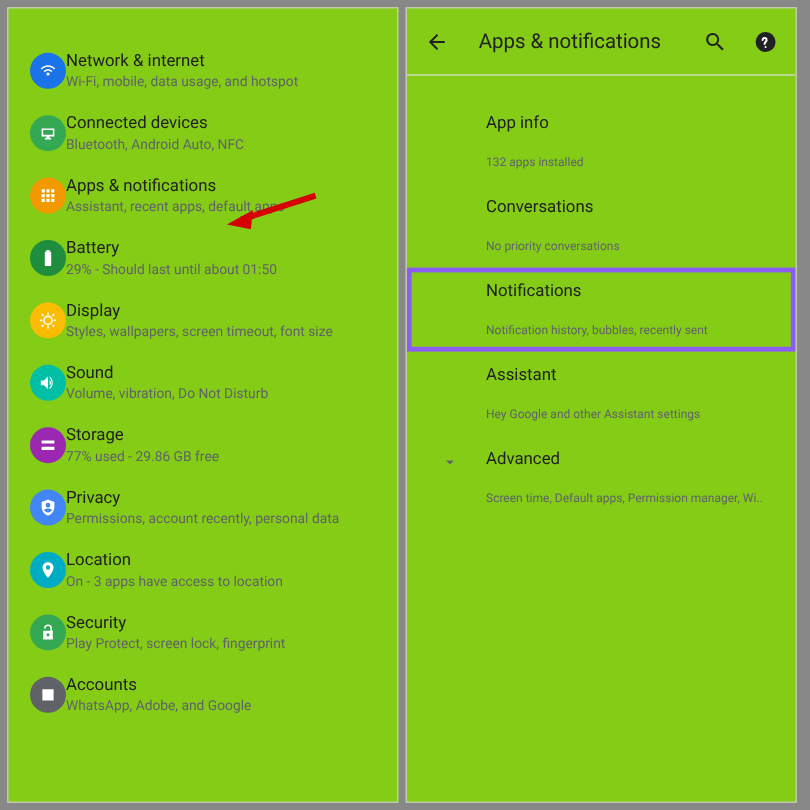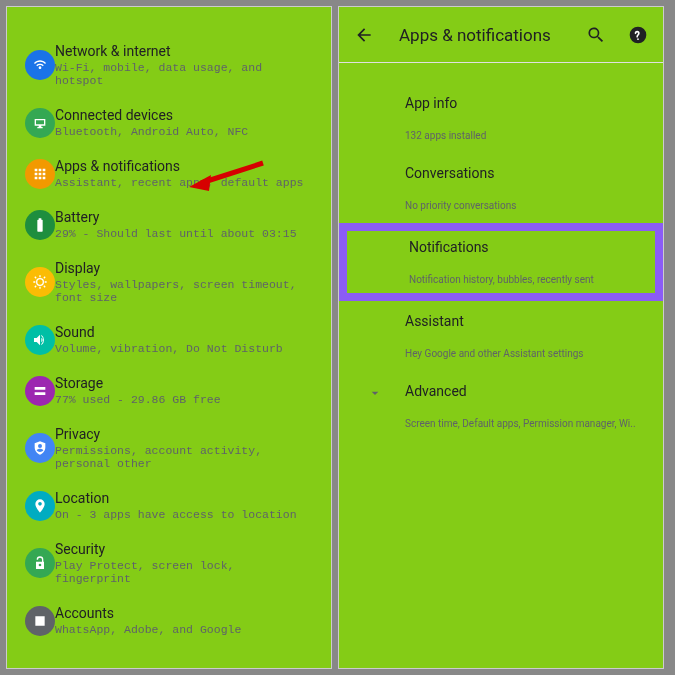--- a/index.html
+++ b/index.html
@@ -30,21 +30,21 @@
   }
   .setting-row .icon-wrap {
     width: 30px; height: 30px;
     border-radius: 50%;
     display: flex; align-items: center; justify-content: center;
     flex-shrink: 0;
   }
   .setting-row .icon-wrap svg { width: 16px; height: 16px; fill: #fff; }
   .setting-row .txt { display: flex; flex-direction: column; }
   .setting-row .title { font-size: 14px; color: #202124; }
-  .setting-row .sub { font-size: 11.5px; color: #5f6368; margin-top: 2px; font-family: Liberation Mono, monospace; }
+  .setting-row .sub { font-size: 11.5px; color: #5f6368; margin-top: 2px; }
   .first-pad { height: 26px; }
 
   
   .topbar {
     display: flex; align-items: center;
     height: 56px;
     padding: 0 14px;
     gap: 20px;
     border-bottom: 1px solid #e0e0e0;
   }
@@ -57,21 +57,21 @@
   .topbar .page-title { font-size: 17px; color: #202124; flex: 1; margin-left: 4px; }
   .help-ic svg { fill: #202124; }
 
   .detail-row {
     padding: 12px 10px 12px 66px;
     position: relative;
   }
   .detail-row .dtitle { font-size: 14px; color: #202124; }
   .detail-row .dsub { font-size: 10px; color: #5f6368; margin-top: 19px; white-space: nowrap; overflow: hidden; text-overflow: ellipsis; }
   .detail-row.highlighted {
-    border: 8px solid #8b5cf6;
+    border: 4px solid #8b5cf6;
     padding: 8px 21px 8px 62px;
   }
   .expand-ic {
     position: absolute;
     left: 28px; top: 14px;
     width: 18px; height: 18px;
   }
   .expand-ic svg { width: 16px; height: 16px; fill: #5f6368; }
 
   
@@ -128,21 +128,21 @@
   </div>
 
   <div class="setting-row">
     <div class="icon-wrap" style="background:#1e8e3e">
       <svg viewBox="0 0 24 24">
           <path d="M15 4h-1V2h-4v2H9c-.6 0-1 .4-1 1v16c0 .6.4 1 1 1h6c.6 0 1-.4 1-1V5c0-.6-.4-1-1-1z"></path>
         </svg>
     </div>
     <div class="txt">
       <span class="title">Battery</span>
-      <span class="sub">29% - Should last until about 03:15</span>
+      <span class="sub">29% - Should last until about 01:50</span>
     </div>
   </div>
 
   <div class="setting-row">
     <div class="icon-wrap" style="background:#fbbc04">
       <svg viewBox="0 0 24 24">
           <path d="M12 7a5 5 0 100 10 5 5 0 000-10zm0-5v3m0 14v3M4.2 4.2l2.1 2.1m11.4 11.4l2.1 2.1M2 12h3m14 0h3M4.2 19.8l2.1-2.1m11.4-11.4l2.1-2.1" stroke="#fff" stroke-width="2" fill="none"></path>
         </svg>
     </div>
     <div class="txt">
@@ -176,21 +176,21 @@
   </div>
 
   <div class="setting-row">
     <div class="icon-wrap" style="background:#4285f4">
       <svg viewBox="0 0 24 24">
           <path d="M12 2L4 5v6c0 5 3.4 9.7 8 11 4.6-1.3 8-6 8-11V5l-8-3zm0 4a3 3 0 110 6 3 3 0 010-6zm0 12c-2 0-3.8-1-5-2.6.1-1.6 3.3-2.4 5-2.4s4.9.8 5 2.4c-1.2 1.6-3 2.6-5 2.6z"></path>
         </svg>
     </div>
     <div class="txt">
       <span class="title">Privacy</span>
-      <span class="sub">Permissions, account activity, personal other</span>
+      <span class="sub">Permissions, account recently, personal data</span>
     </div>
   </div>
 
   <div class="setting-row">
     <div class="icon-wrap" style="background:#00acc1">
       <svg viewBox="0 0 24 24">
           <path d="M12 2a7 7 0 00-7 7c0 5 7 13 7 13s7-8 7-13a7 7 0 00-7-7zm0 9.5A2.5 2.5 0 1112 6a2.5 2.5 0 010 5.5z"></path>
         </svg>
     </div>
     <div class="txt">

